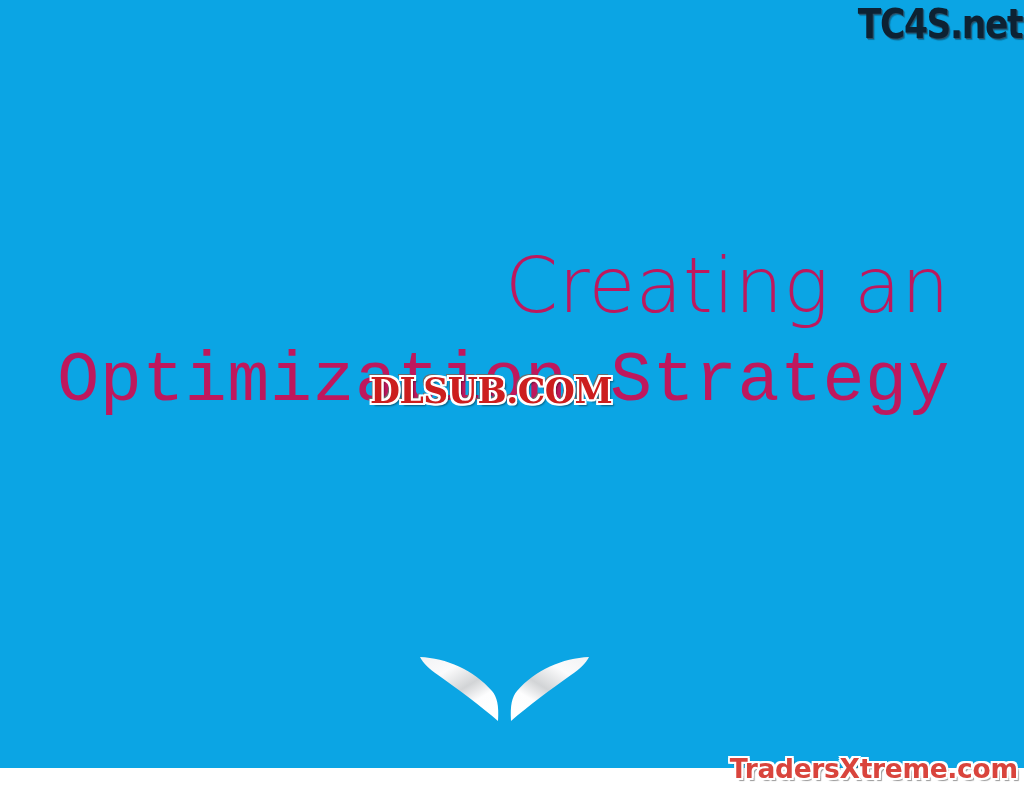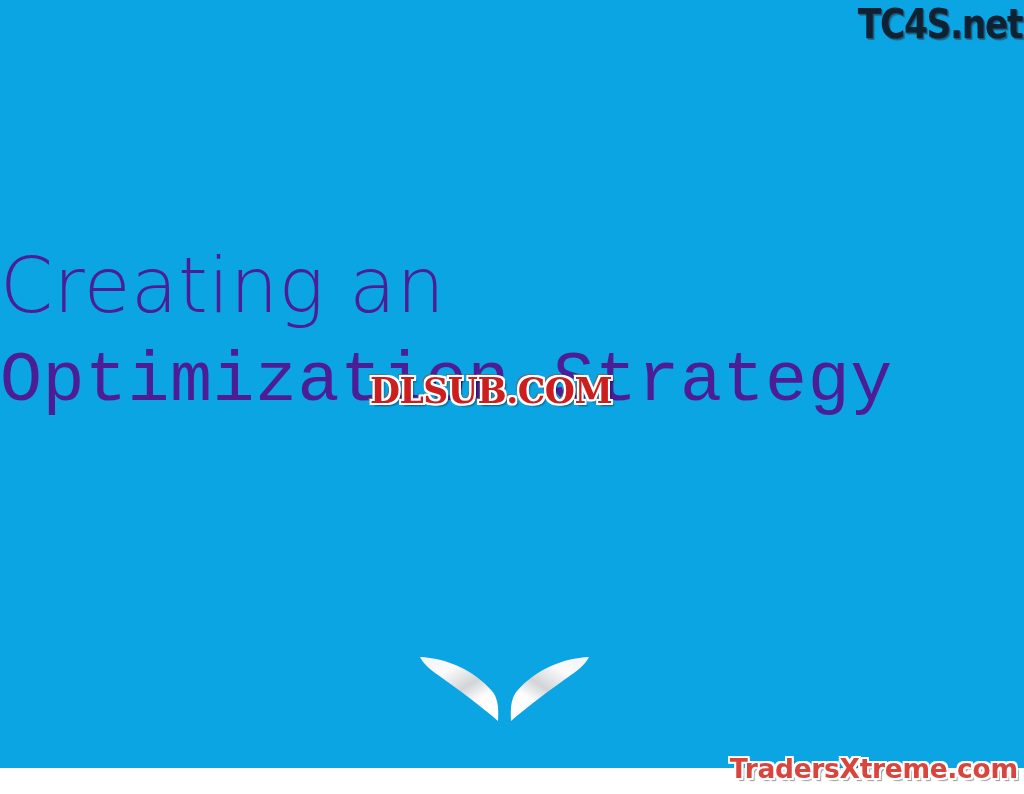--- a/index.html
+++ b/index.html
@@ -38,22 +38,22 @@
     height: 26px;
     background: #ffffff;
   }
 
   
   #slide-title {
     position: absolute;
     left: 0;
     top: 238px;
     width: 950px;
-    text-align: left;
-    color: #4c1d95;
+    text-align: right;
+    color: #be185d;
     font-family: "DejaVu Sans", sans-serif;
     font-weight: 300;
     font-size: 76px;
     line-height: 96px;
     letter-spacing: 0.5px;
     white-space: nowrap;
     -webkit-font-smoothing: antialiased;
   }
   #slide-title .title-line {
     display: block;

